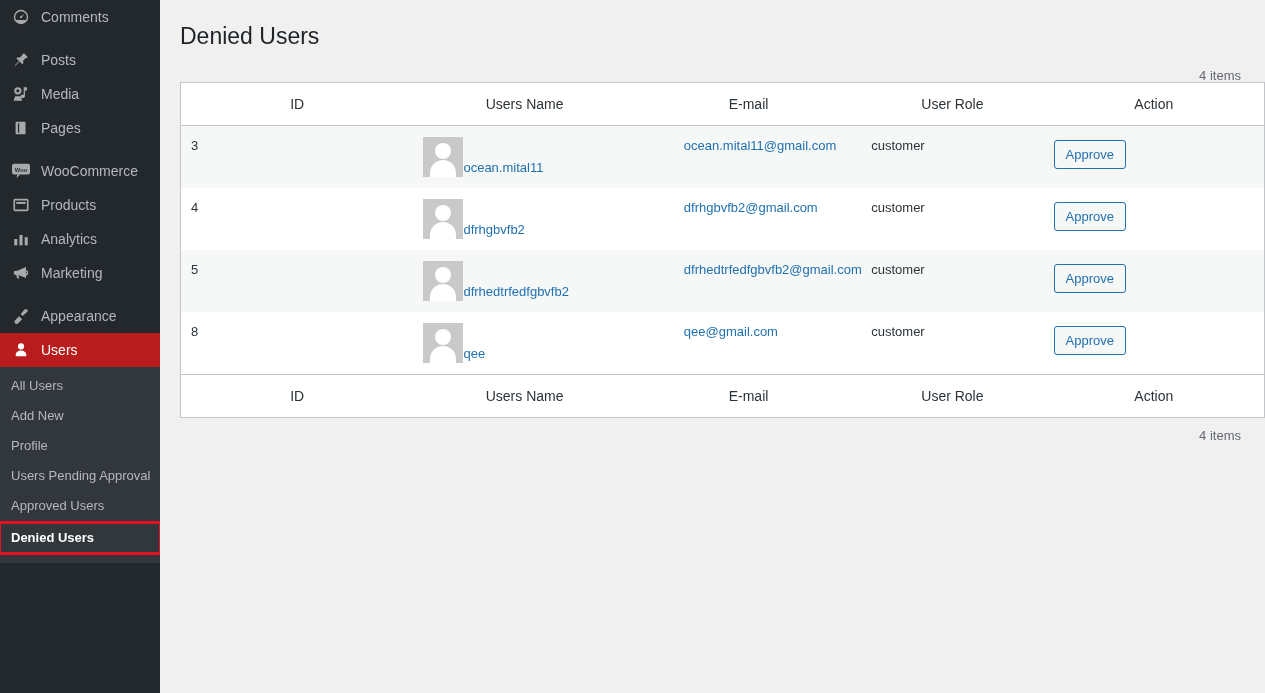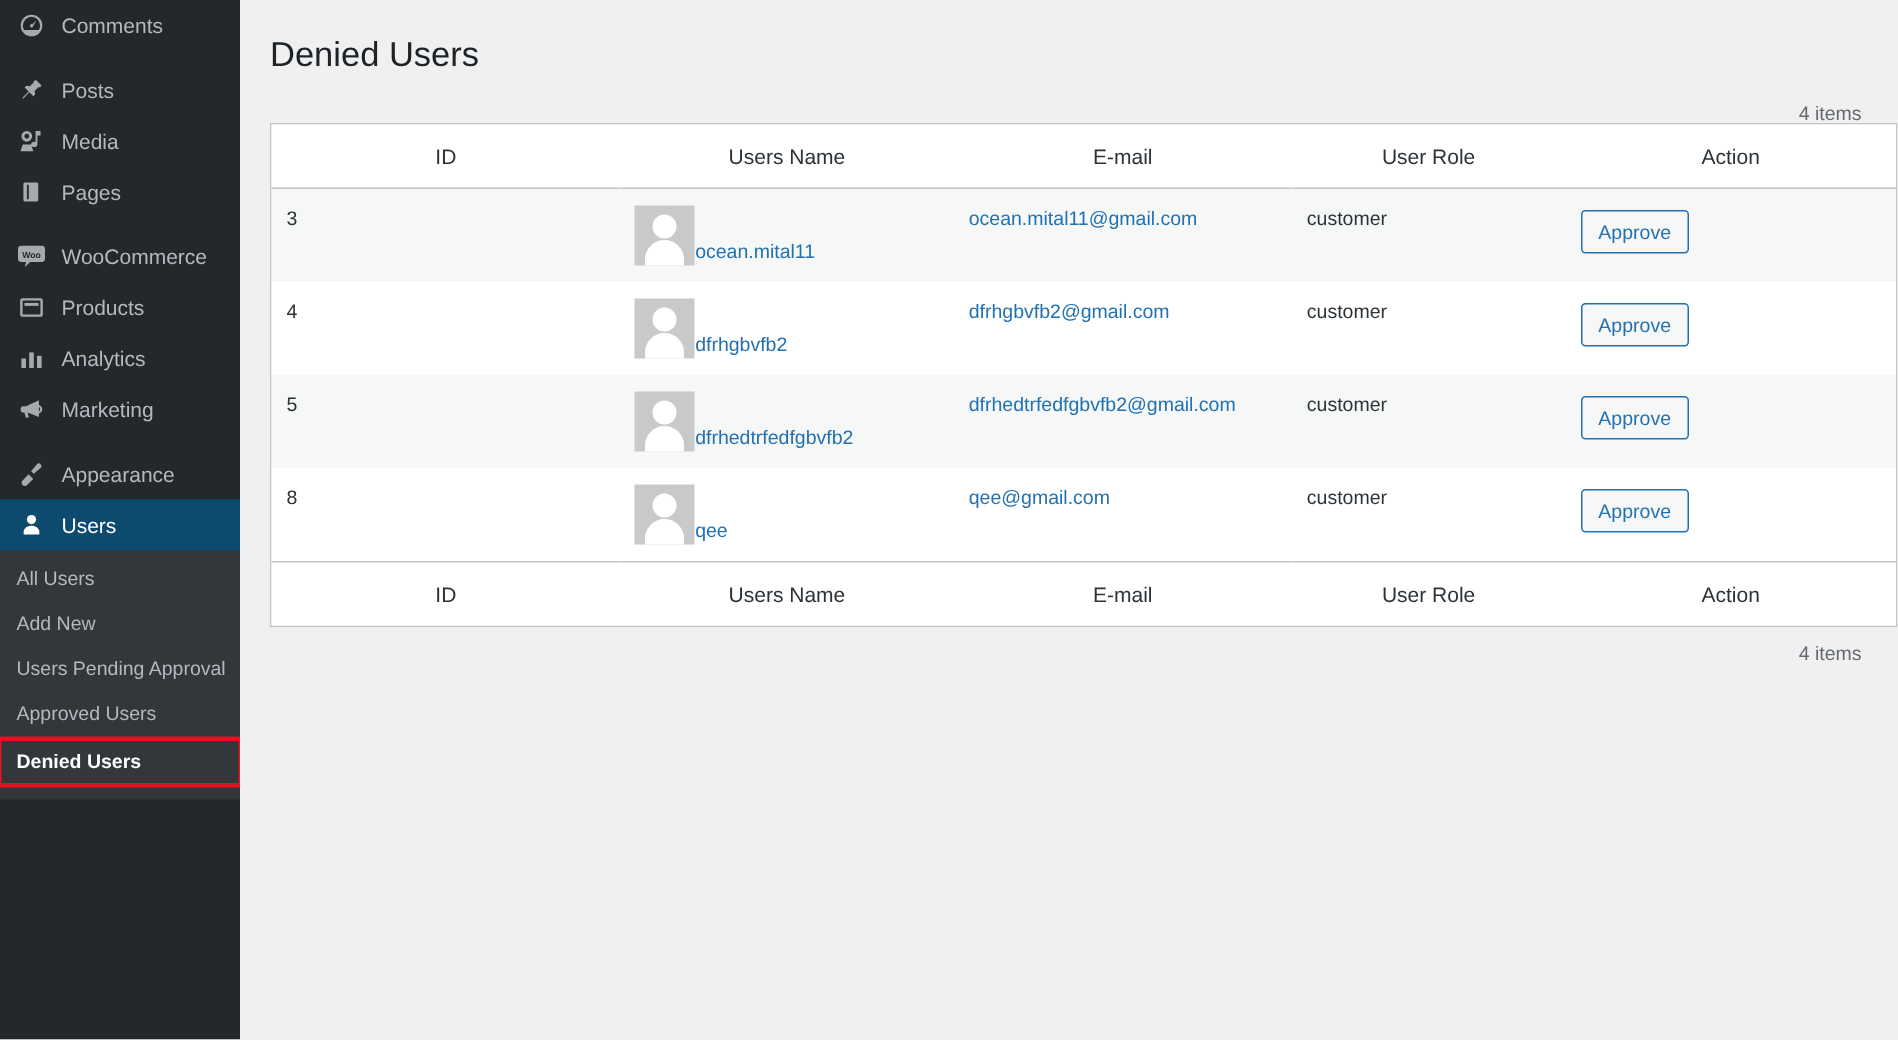--- a/index.html
+++ b/index.html
@@ -37,21 +37,21 @@
     display: inline-flex;
     align-items: center;
     justify-content: center;
     flex: none;
   }
   .menu-top .mi svg { display: block; }
   .menu-top .mlabel { white-space: nowrap; }
   .menu-sep { height: 9px; }
 
   .menu-top.current {
-    background: #0c4a6e;
+    background: #b91c1c;
     color: #fff;
     font-weight: 400;
   }
   .badge {
     display: inline-flex;
     align-items: center;
     justify-content: center;
     min-width: 18px; height: 18px;
     padding: 0 5px;
     margin-left: 7px;
@@ -180,21 +180,21 @@
   }
   .uname {
     color: #2271b1;
     font-size: 13px;
     vertical-align: bottom;
     cursor: pointer;
     display: inline-block;
     line-height: 16px;
     padding-bottom: 1px;
   }
-  .email-link { color: #2271b1; font-size: 13px; cursor: pointer; }
+  .email-link { color: #2271b1; font-size: 13px; cursor: pointer; margin-left: 38px; }
 
   .button-approve {
     display: inline-block;
     background: #f6f7f7;
     border: 1px solid #2271b1;
     border-radius: 3px;
     color: #2271b1;
     font-size: 13px;
     line-height: 1;
     padding: 7px 11px;
@@ -297,20 +297,21 @@
               <circle cx="10" cy="6" r="3.4"></circle>
               <path d="M10 10.6c-3.2 0-5.8 2-5.8 4.5V17h11.6v-1.9c0-2.5-2.6-4.5-5.8-4.5z"></path>
             </svg>
           </span>
           <span class="mlabel">Users</span>
         </div>
       </div>
     <div id="submenu">
         <div class="submenu-item">All Users</div>
         <div class="submenu-item">Add New</div>
+        <div class="submenu-item">Profile</div>
         <div class="submenu-item">Users Pending Approval</div>
         <div class="submenu-item">Approved Users</div>
         <div class="submenu-item current-sub boxed">Denied Users</div>
       </div>
   </div>
 
   <div id="wpbody">
     <h1 id="page-title">Denied Users</h1>
 
     <div class="tablenav top">

